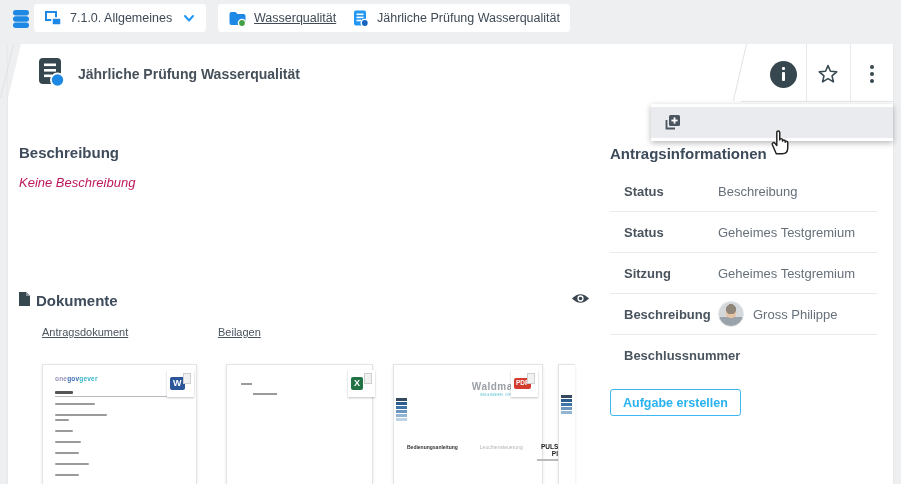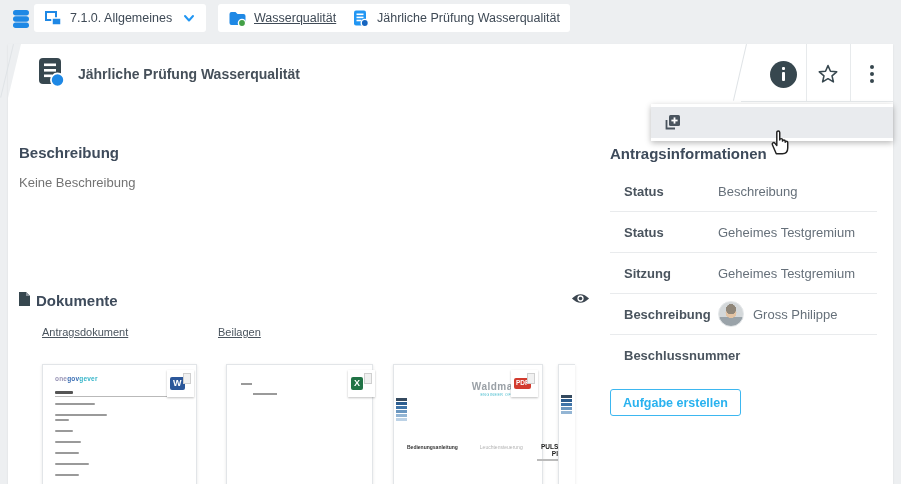--- a/index.html
+++ b/index.html
@@ -51,21 +51,21 @@
           padding:3px 0; box-shadow:0 2px 6px rgba(0,0,0,0.28); }
   .menu-item { height:31px; display:flex; align-items:center; padding:0 12px; cursor:pointer;
                font-size:13px; color:#3f4a56; }
   .menu-item.hover { background:#e9ebee; }
   .menu-item .micon { width:18px; height:18px; margin-right:18px; flex:0 0 auto; }
   #cursor { position:absolute; left:764px; top:124px; width:32px; height:34px; z-index:40; }
 
   
   .h2 { font-size:15px; font-weight:bold; color:#3e4b5b; }
   #besch-h { left:19px; top:144px; }
-  #besch-t { left:19px; top:175px; font-size:13px; color:#737373; }
+  #besch-t { left:19px; top:175px; font-size:13px; color:#be185d;font-style:italic; }
   #dok-h { left:36px; top:292px; }
   #dok-icon { left:18px; top:291px; width:13px; height:16px; }
   #eye-btn { left:567px; top:287px; width:26px; height:22px; display:flex; align-items:center; justify-content:center; cursor:pointer; }
   .grplabel { position:absolute; top:326px; font-size:11px; color:#4a545e;text-decoration:underline; }
   #grp1 { left:42px; } #grp2 { left:218px; }
 
   
   .thumb { position:absolute; top:364px; height:150px; background:#fff; border:1px solid #e2e5e8;
            box-shadow:0 1px 3px rgba(0,0,0,0.10); cursor:pointer; }
   #thumb-word { left:42px; width:155px; }

